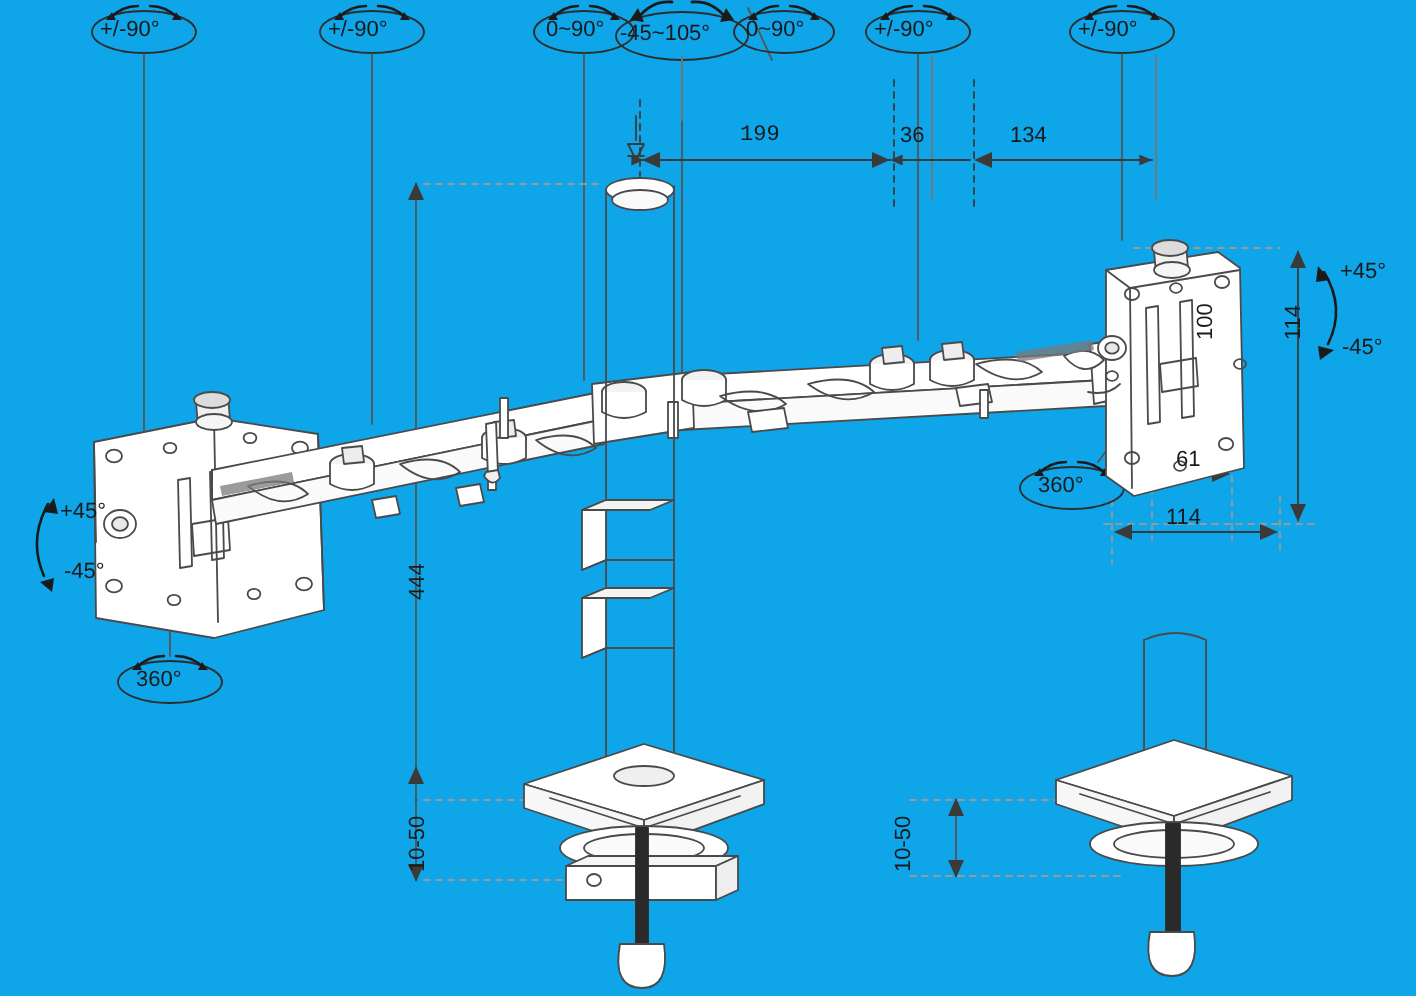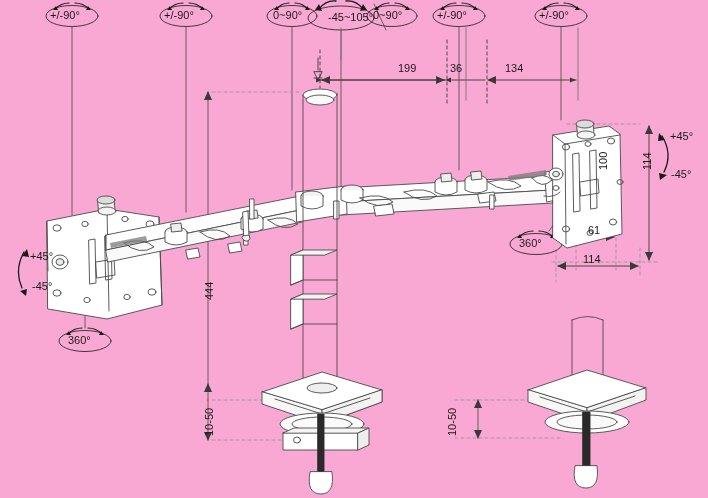--- a/index.html
+++ b/index.html
@@ -1,18 +1,18 @@
 <!DOCTYPE html>
 <html><head>
 <meta charset="utf-8">
 <style>
   html,body{margin:0;padding:0;background:#ffffff;}
   body{width:708px;height:498px;overflow:hidden;
        font-family:"Liberation Sans","DejaVu Sans",sans-serif;}
-  #stage{position:relative;width:708px;height:498px;background:#f9a8d4;}
+  #stage{position:relative;width:708px;height:498px;background:#0ea5e9;}
   #stage svg{position:absolute;left:0;top:0;}
   .lbl{position:absolute;font-size:11px;color:#1a1a1a;white-space:nowrap;}
   .vrot{transform:rotate(-90deg);transform-origin:left top;}
 </style>
 </head>
 <body>
 
 <div id="stage">
 
 <svg width="708" height="498" viewBox="0 0 708 498">
@@ -353,34 +353,34 @@
     <path d="M110 243 L146 236 L147 241 L111 248 z" fill="#7a7a7a"></path>
   </g>
   <g opacity="0.75">
     <path d="M508 176 L546 170 L547 175 L509 181 z" fill="#7a7a7a"></path>
   </g>
 </svg>
 
 <div class="lbl" style="left:50px;top:9px;">+/-90°</div>
 <div class="lbl" style="left:164px;top:9px;">+/-90°</div>
 <div class="lbl" style="left:273px;top:9px;">0~90°</div>
-<div class="lbl" style="left:328px;top:11px;">-45~105°</div>
+<div class="lbl" style="left:310px;top:11px;">-45~105°</div>
 <div class="lbl" style="left:373px;top:9px;">0~90°</div>
 <div class="lbl" style="left:437px;top:9px;">+/-90°</div>
 <div class="lbl" style="left:539px;top:9px;">+/-90°</div>
 
 <div class="lbl" style="left:68px;top:334px;">360°</div>
 <div class="lbl" style="left:519px;top:237px;">360°</div>
 
 <div class="lbl" style="left:30px;top:250px;">+45°</div>
 <div class="lbl" style="left:32px;top:280px;">-45°</div>
 <div class="lbl" style="left:670px;top:130px;">+45°</div>
 <div class="lbl" style="left:671px;top:168px;">-45°</div>
 
-<div class="lbl" style="left:398px;top:62px;">199</div>
+<div class="lbl" style="left:370px;top:62px;font-family:Liberation Mono, monospace;">199</div>
 <div class="lbl" style="left:450px;top:62px;">36</div>
 <div class="lbl" style="left:505px;top:62px;">134</div>
 
 <div class="lbl vrot" style="left:203px;top:300px;">444</div>
 <div class="lbl vrot" style="left:203px;top:436px;">10-50</div>
 <div class="lbl vrot" style="left:446px;top:436px;">10-50</div>
 
 <div class="lbl vrot" style="left:597px;top:170px;">100</div>
 <div class="lbl vrot" style="left:641px;top:170px;">114</div>
 <div class="lbl" style="left:588px;top:224px;">61</div>

